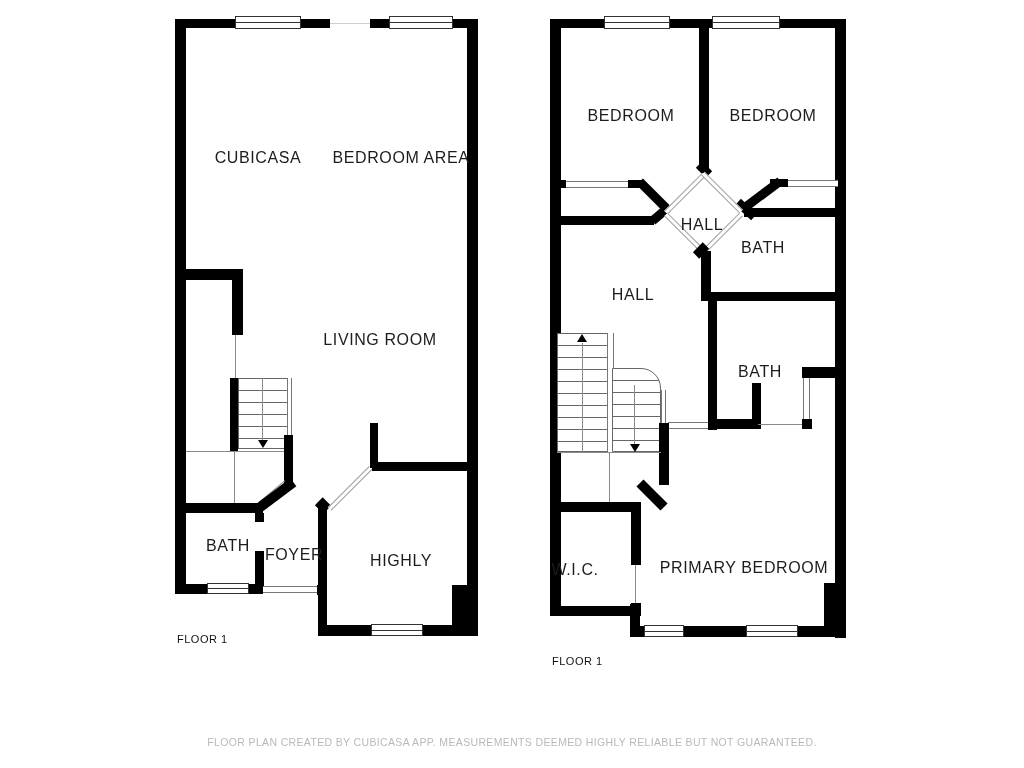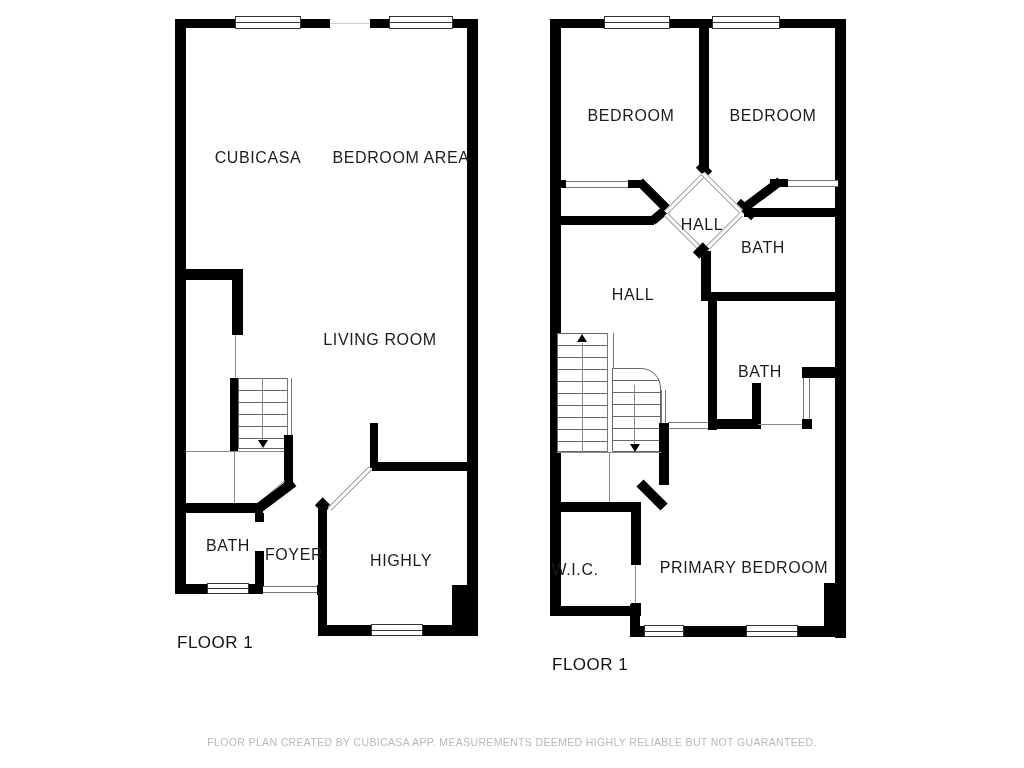--- a/index.html
+++ b/index.html
@@ -13,21 +13,21 @@
   .win::after{content:'';position:absolute;left:0;right:0;top:45%;height:1px;background:#333;}
   .opn{position:absolute;background:#fff;border-top:1px solid #777;border-bottom:1px solid #777;box-sizing:content-box;}
   .opnv{position:absolute;background:#fff;border-left:1px solid #777;border-right:1px solid #777;box-sizing:content-box;}
   .swing{position:absolute;background:#fff;border-top:1px solid #999;border-bottom:1px solid #999;height:3px;}
   .stairs{position:absolute;border:1px solid #666;box-sizing:border-box;
           background:repeating-linear-gradient(180deg,#fff 0px,#fff 11px,#666 11px,#666 12px);}
   .arr-dn{position:absolute;width:0;height:0;border-left:5px solid transparent;border-right:5px solid transparent;border-top:8px solid #000;}
   .arr-up{position:absolute;width:0;height:0;border-left:5px solid transparent;border-right:5px solid transparent;border-bottom:8px solid #000;}
   .room-label{position:absolute;transform:translate(-50%,-50%);font-size:16px;letter-spacing:.6px;
               color:#1c1c1c;white-space:nowrap;}
-  .floor-title{position:absolute;font-size:17px;letter-spacing:.5px;color:#111;white-space:nowrap;}
+  .floor-title{position:absolute;font-size:11px;letter-spacing:.5px;color:#111;white-space:nowrap;}
   .footer{position:absolute;left:0;top:736px;width:100%;text-align:center;font-size:10.5px;
           letter-spacing:.35px;color:#b9b9b9;white-space:nowrap;}
 </style>
 </head>
 <body>
 
 <div id="plan">
 
   <div>
 

